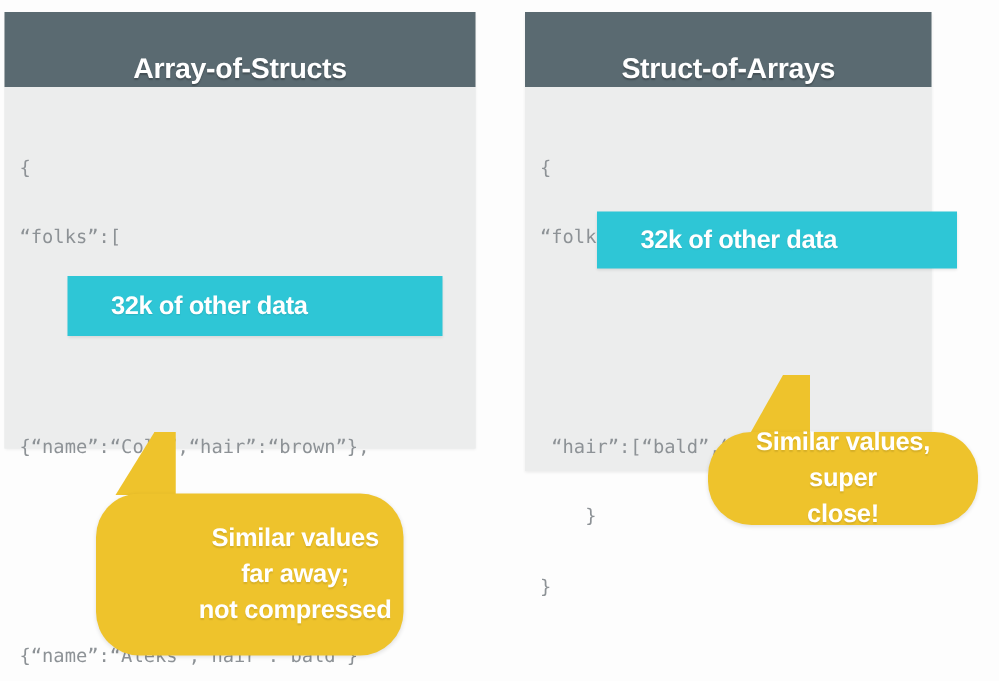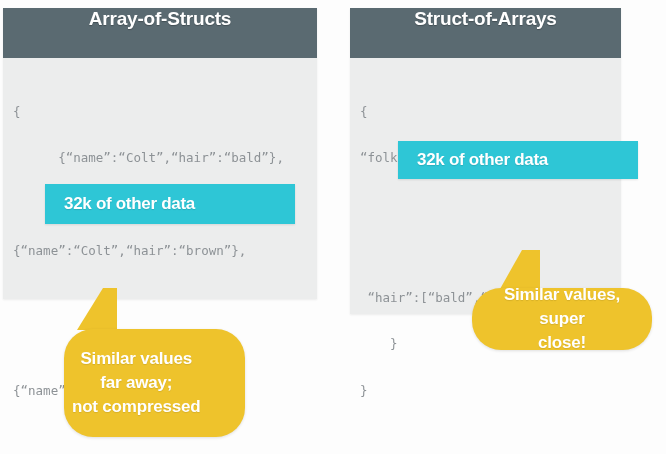--- a/index.html
+++ b/index.html
@@ -32,21 +32,21 @@
   .panel.right { left: 350px; top: 8px;  width: 271px; height: 306px; }
 
   .panel-header {
     position: absolute;
     left: 0;
     top: 0;
     right: 0;
     height: 50px;
     background: #5a6a71;
     display: flex;
-    align-items: flex-start;
+    align-items: flex-end;
     justify-content: center;
   }
   .panel-header .title {
     color: #ffffff;
     font-size: 19px;
     font-weight: bold;
     letter-spacing: -0.2px;
     text-shadow: 0 1px 1px rgba(0,0,0,0.25);
   }
 
@@ -88,35 +88,35 @@
     background: #2ec6d6;
     display: flex;
     align-items: center;
     box-shadow: 0 1px 2px rgba(0,0,0,0.10);
   }
   .cyan-bar .cyan-label {
     color: #ffffff;
     font-size: 17px;
     font-weight: bold;
     letter-spacing: -0.3px;
-    padding-left: 19px;
+    padding-left: 29px;
     text-shadow: 0 1px 1px rgba(0,0,0,0.12);
   }
   .cyan-left  { left: 42px; top: 126px; width: 250px; height: 40px; }
   .cyan-right { left: 48px; top: 83px;  width: 240px; height: 38px; }
 
   
   .callout { position: absolute; }
   .callout .bubble {
     position: absolute;
     background: #eec32c;
     box-shadow: 0 1px 3px rgba(0,0,0,0.12);
     display: flex;
     align-items: center;
-    justify-content: flex-start;
+    justify-content: flex-end;
     text-align: center;
     border-radius: 29px;
   }
   .callout .bubble .txt {
     color: #ffffff;
     font-weight: bold;
     font-size: 17px;
     line-height: 1.42;
     letter-spacing: -0.2px;
     text-shadow: 0 1px 1px rgba(0,0,0,0.10);
@@ -124,21 +124,21 @@
     white-space: pre-line;
   }
   .callout .tail {
     position: absolute;
     width: 0;
     height: 0;
   }
 
   
   .callout-left .bubble {
-    left: 64px; top: 329px; width: 181px; height: 108px;
+    left: 64px; top: 329px; width: 181px; height: 108px; padding-left: 24px;
   }
   .callout-left .tail {
     left: 77px;
     top: 288px;
     border-left: 26px solid transparent;
     border-right: 14px solid #eec32c;
     border-bottom: 42px solid #eec32c;
   }
 
   
@@ -159,20 +159,21 @@
 <div class="slide">
 
   <div class="panel left">
     <div class="panel-header">
       <span class="title">Array-of-Structs</span>
     </div>
     <div class="panel-body">
 
       <div class="code">
         <div class="line">{</div>
+        <div class="line">“folks”:[</div>
         <div class="line">      {“name”:“Colt”,“hair”:“bald”},</div>
         <div class="line spacer"></div>
         <div class="line">{“name”:“Colt”,“hair”:“brown”},</div>
         <div class="line spacer"> </div>
         <div class="line spacer"> </div>
         <div class="line">{“name”:“Aleks”,“hair”:“bald”}</div>
         
         
       </div>
 

